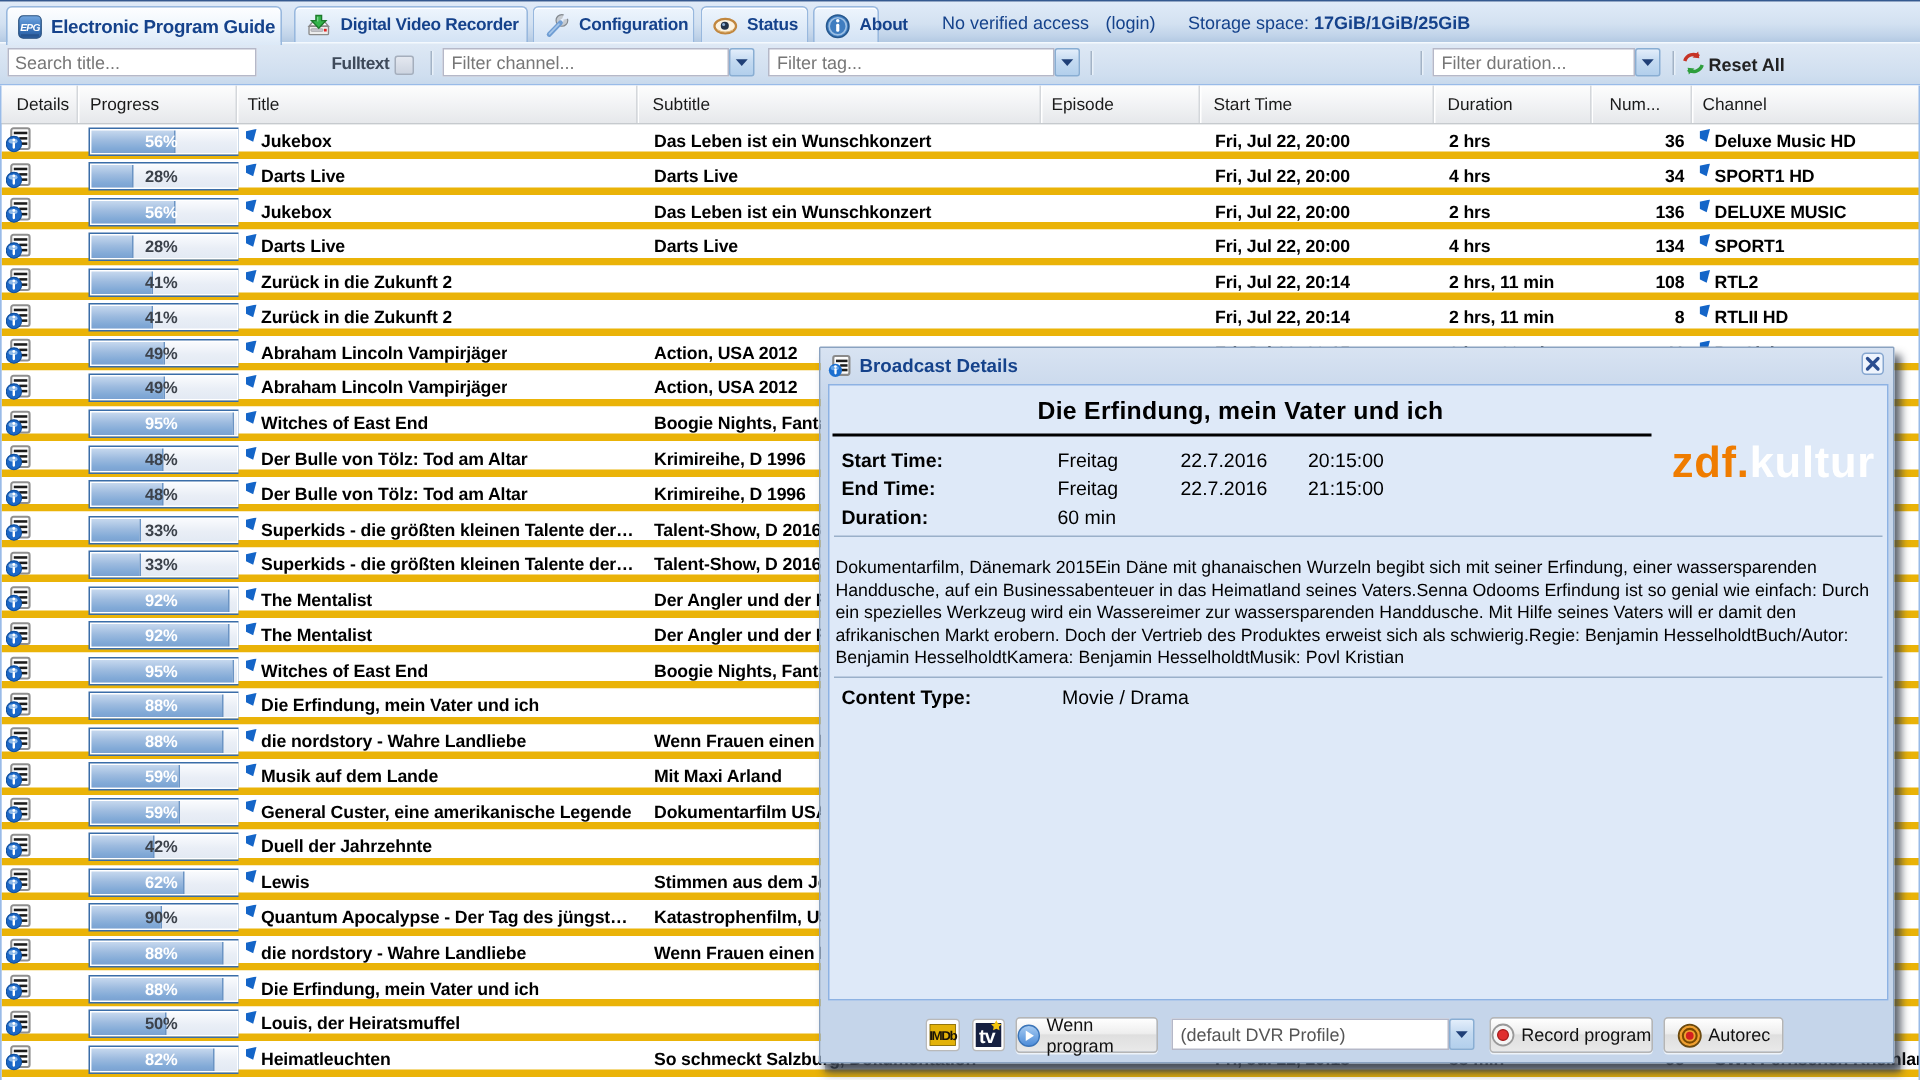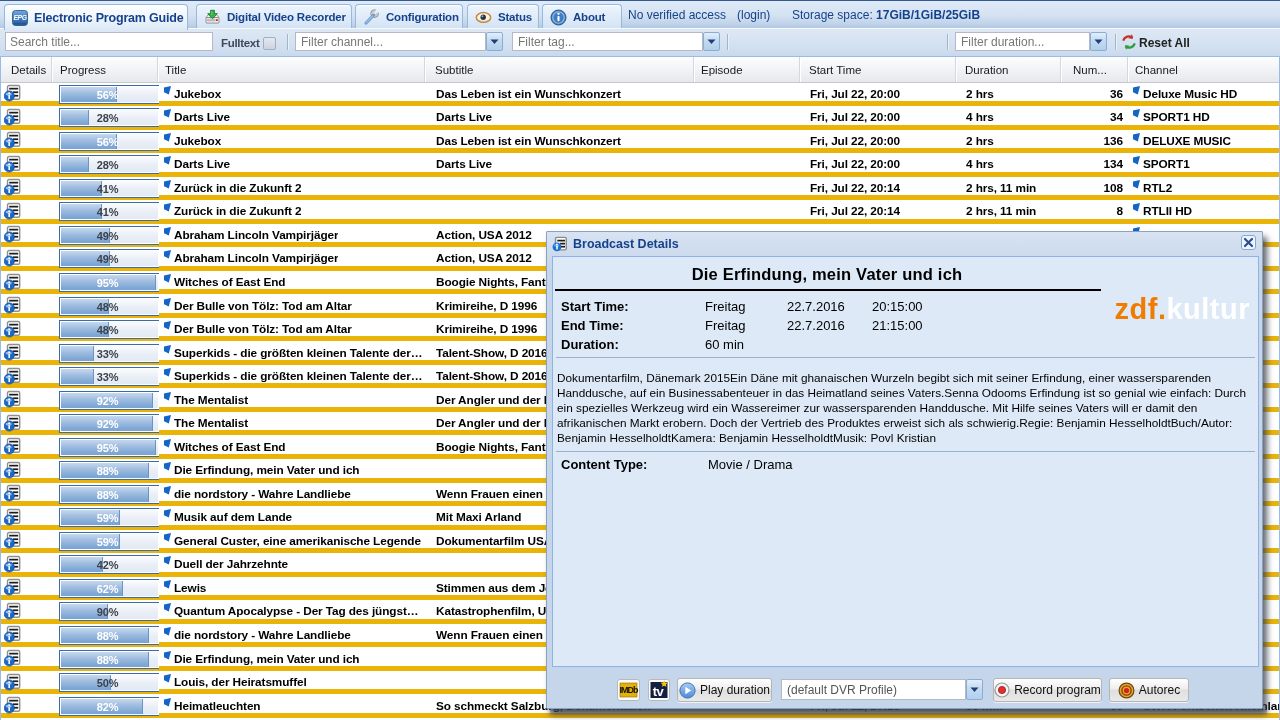--- a/index.html
+++ b/index.html
@@ -131,38 +131,38 @@
     <span class="ticon">
         <svg width="17" height="17" viewBox="0 0 17 17" style="display:block">
 <ellipse cx="8.5" cy="8.4" rx="7.2" ry="4.8" fill="#fcf3e2" stroke="#c1873f" stroke-width="1.5"></ellipse>
 <circle cx="8.2" cy="8.2" r="2.7" fill="#233349"></circle>
 <circle cx="7.4" cy="7.3" r="1" fill="#8fb0d6"></circle>
 <path d="M3.5 11 A7.2 4.8 0 0 0 13.5 11" fill="none" stroke="#e0b87c" stroke-width="0.8"></path>
 </svg>
       </span>
       <span class="lbl">Status</span>
   </div>
-  <div class="tab" style="left:542px; width:80px;">
+  <div class="tab" style="left:542px; width:44px;">
     <span class="ticon">
         <svg width="17" height="17" viewBox="0 0 17 17" style="display:block">
 <circle cx="8.5" cy="8.5" r="7.5" fill="#3f7dc0" stroke="#27598f" stroke-width="1"></circle>
 <circle cx="8.5" cy="8.5" r="5.7" fill="none" stroke="#9dc0e4" stroke-width="1.1"></circle>
 <rect x="7.45" y="6.9" width="2.1" height="5.3" rx="0.95" fill="#fff"></rect>
 <circle cx="8.5" cy="4.8" r="1.15" fill="#fff"></circle>
 </svg>
       </span>
       <span class="lbl">About</span>
   </div>
   <div id="topinfo" style="left:628px;">No verified access</div>
   <div id="topinfo" style="left:737px;">(login)</div>
   <div id="topinfo" style="left:792px;">Storage space:&nbsp;<b>17GiB/1GiB/25GiB</b></div>
 </div>
 
 <div id="toolbar">
-  <input class="txt" style="left: 5px; top: 4px; width: 208px;" value="Search title...">
+  <input class="txt" style="left: 5px; top: 4px; width: 166px;" value="Search title...">
   <div class="tbtext" style="left:221px; top:9px; font-weight:bold; color:#3e4a5a; font-size:11.5px; letter-spacing:-0.3px;text-align:right;">Fulltext</div>
   <div class="tbitem" style="left:263px; top:9px; width:13px; height:13px; border:1px solid #a5aebc; background:linear-gradient(#e4e8f0,#cdd4e0); border-radius:2px;"></div>
   <div class="sep" style="left:287px;"></div>
   <div class="combo" style="left:512px; top:4px; width:208px;">
     <div class="ci" style="right:17px;">Filter tag...</div>
     <div class="trigger" style="right:0;">
         <svg width="9" height="6" viewBox="0 0 9 6" style="display:block">
           <path d="M0.5 0.5 L4.5 5 L8.5 0.5 Z" fill="#1f3f77"></path>
         </svg>
       </div>
@@ -1349,21 +1349,21 @@
         <svg width="17" height="17" viewBox="0 0 17 17" style="display:block">
 <defs>
             <linearGradient id="pg" x1="0" y1="0" x2="0" y2="1">
               <stop offset="0" stop-color="#a8ccf2"></stop>
               <stop offset="1" stop-color="#4a8ad8"></stop>
             </linearGradient>
           </defs>
 <circle cx="8.5" cy="8.5" r="7.6" fill="url(#pg)" stroke="#3a74b8" stroke-width="1"></circle>
 <path d="M6.3 4.8 L12.2 8.5 L6.3 12.2 Z" fill="#fff"></path>
 </svg>
-        <span>Play duration</span>
+        <span>Wenn program</span>
       </div>
     <div class="combo" style="left:234px; top:12px; width:202px; height:21px;">
       <div class="ci" style="right:17px; color:#555;">(default DVR Profile)</div>
       <div class="trigger" style="right:0; height:21px;">
           <svg width="9" height="6" viewBox="0 0 9 6" style="display:block">
             <path d="M0.5 0.5 L4.5 5 L8.5 0.5 Z" fill="#1f3f77"></path>
           </svg>
         </div>
     </div>
     <div class="btn" style="left:446px; top:11px; width:109px;">

